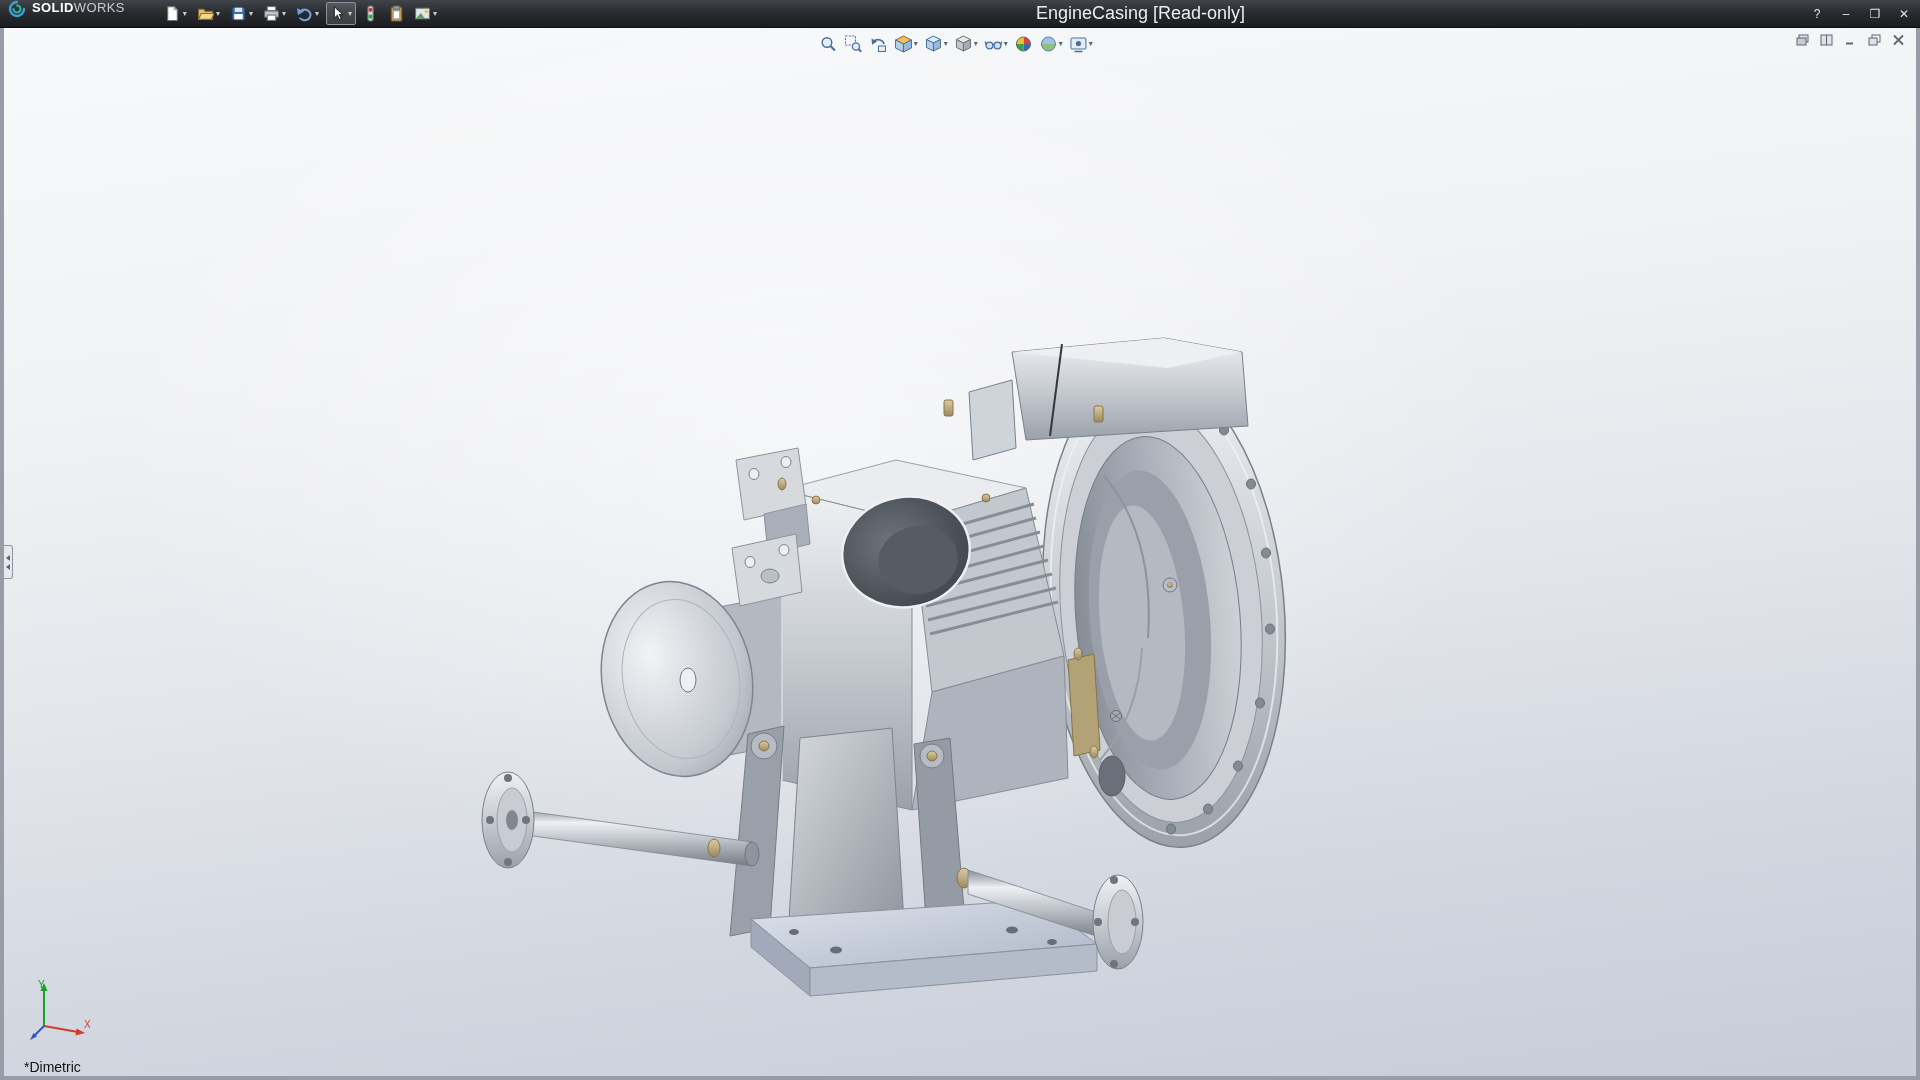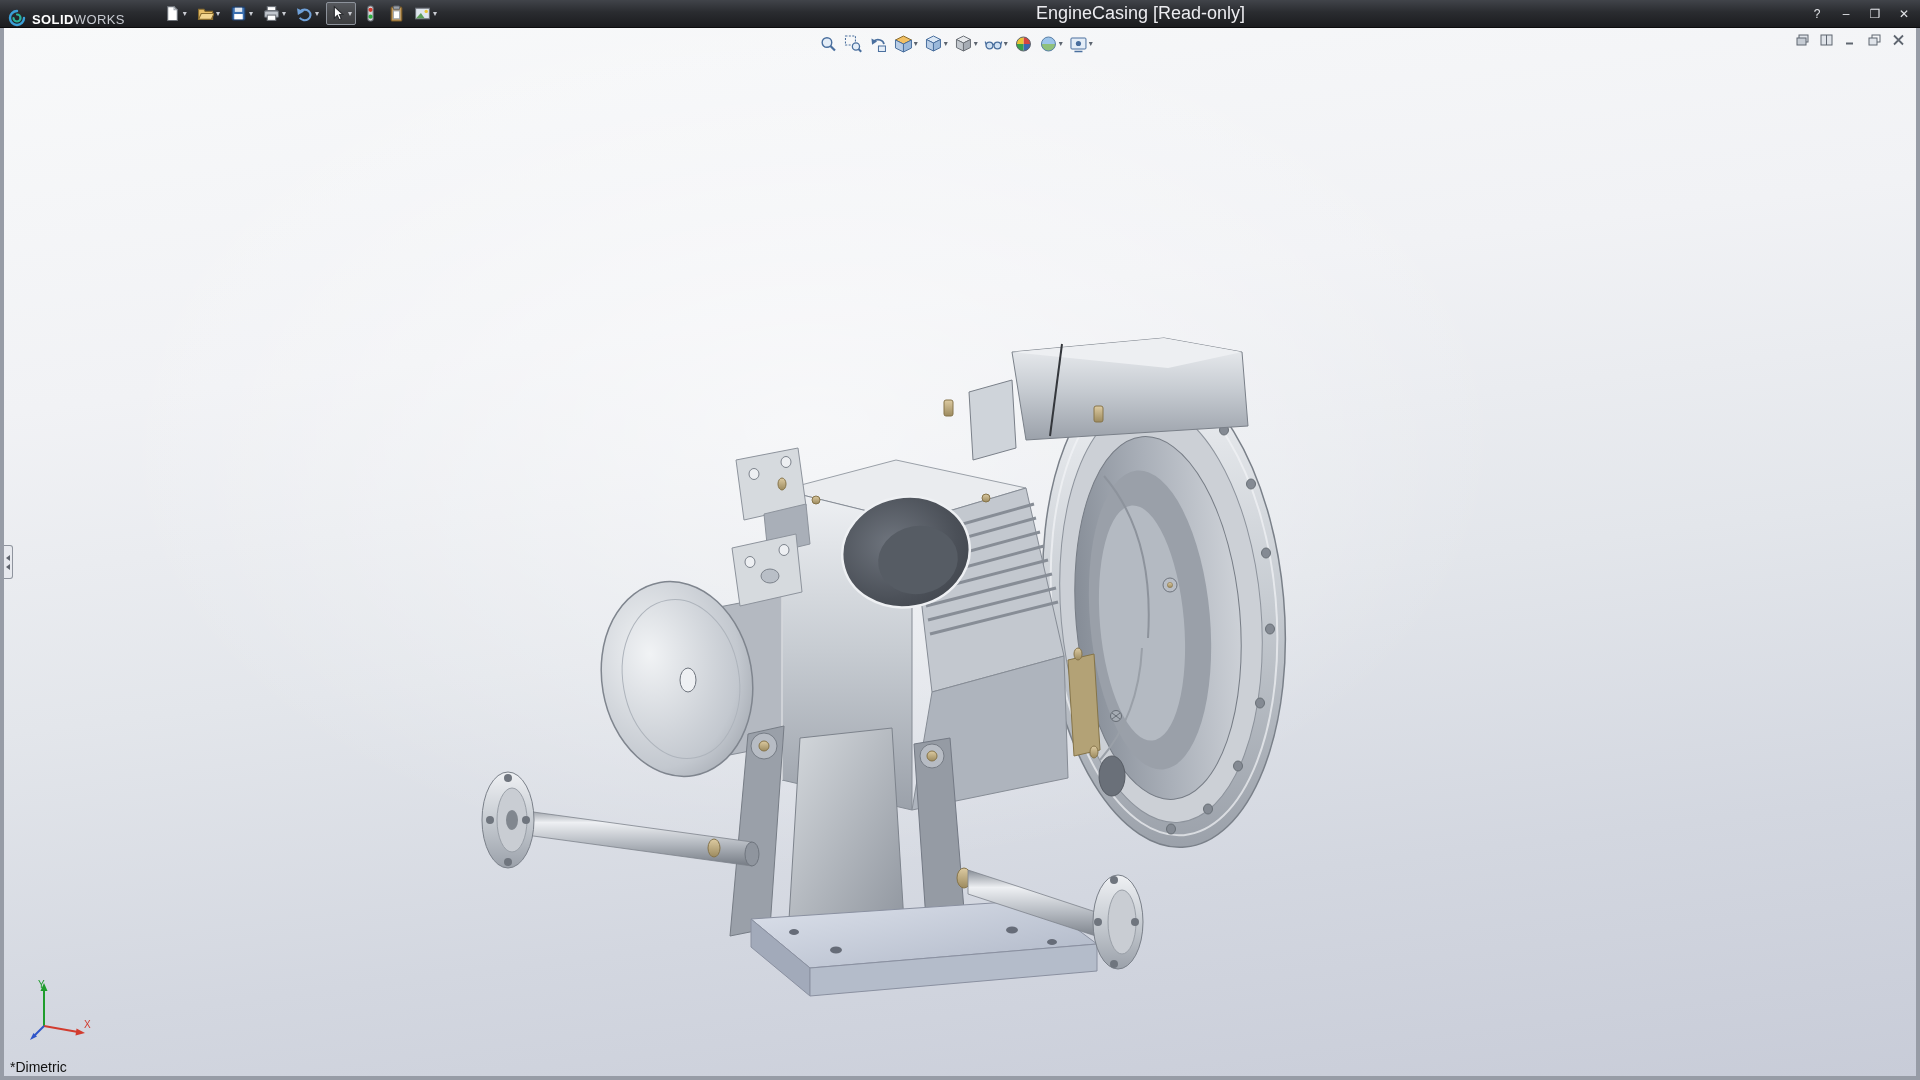--- a/index.html
+++ b/index.html
@@ -5,21 +5,21 @@
   * { box-sizing: border-box; margin: 0; padding: 0; }
   html,body { width:1920px; height:1080px; overflow:hidden; font-family:"Liberation Sans", sans-serif; background:#17181b; }
 
   
   .titlebar {
     position:relative; height:28px; width:100%;
     background:linear-gradient(#41444a 0%, #2a2c30 45%, #1b1c1f 100%);
     display:flex; align-items:center; color:#fff;
     border-bottom:1px solid #0c0c0e;
   }
-  .logo-area { display:flex; align-items:flex-end; gap:6px; padding:0 10px 0 8px; height:100%; }
+  .logo-area { display:flex; align-items:flex-start; gap:6px; padding:0 10px 0 8px; height:100%; }
   .brand { font-size:13px; letter-spacing:.4px; }
   .brand b { color:#ffffff; font-weight:bold; }
   .brand span.lite { color:#c7cad1; font-weight:normal; }
   .main-toolbar { display:flex; align-items:center; gap:3px; margin-left:26px; }
   .tool-btn { display:flex; align-items:center; gap:1px; padding:2px 2px; border:1px solid transparent; border-radius:2px; cursor:default; }
   .tool-btn.active { border:1px solid #8d929b; background:rgba(255,255,255,.14); }
   .tb-icon { width:17px; height:17px; display:block; }
   .dd { font-size:8px; color:#c9ccd3; line-height:1; padding:0 1px; }
   .title-center { position:absolute; left:59.4%; transform:translateX(-50%); font-size:18px; color:#ececf0; white-space:nowrap; }
   .win-controls { position:absolute; right:8px; top:0; height:100%; display:flex; align-items:center; gap:13px; }
@@ -48,21 +48,21 @@
   
   .flyout-tab {
     position:absolute; left:0; top:517px; width:9px; height:34px;
     background:#e7e9ee; border:1px solid #8f949e; border-left:none; border-radius:0 3px 3px 0;
     display:flex; flex-direction:column; align-items:center; justify-content:center; gap:3px;
   }
   .tri-left { width:0; height:0; border-top:3px solid transparent; border-bottom:3px solid transparent; border-right:4px solid #5f646d; }
 
   
   .triad { position:absolute; left:24px; bottom:34px; }
-  .view-label { position:absolute; left:6px; bottom:1px; font-size:14px; color:#111; }
+  .view-label { position:absolute; left:20px; bottom:1px; font-size:14px; color:#111; }
 
   .model-svg { position:absolute; left:460px; top:280px; width:1000px; height:720px; }
 </style>
 </head>
 <body>
 
 <div class="titlebar">
   <div class="logo-area">
     <svg width="18" height="18" viewBox="0 0 18 18">
       <path d="M9 2 a7 7 0 1 0 7 7" fill="none" stroke="#3aa0d8" stroke-width="2.4" stroke-linecap="round"></path>

